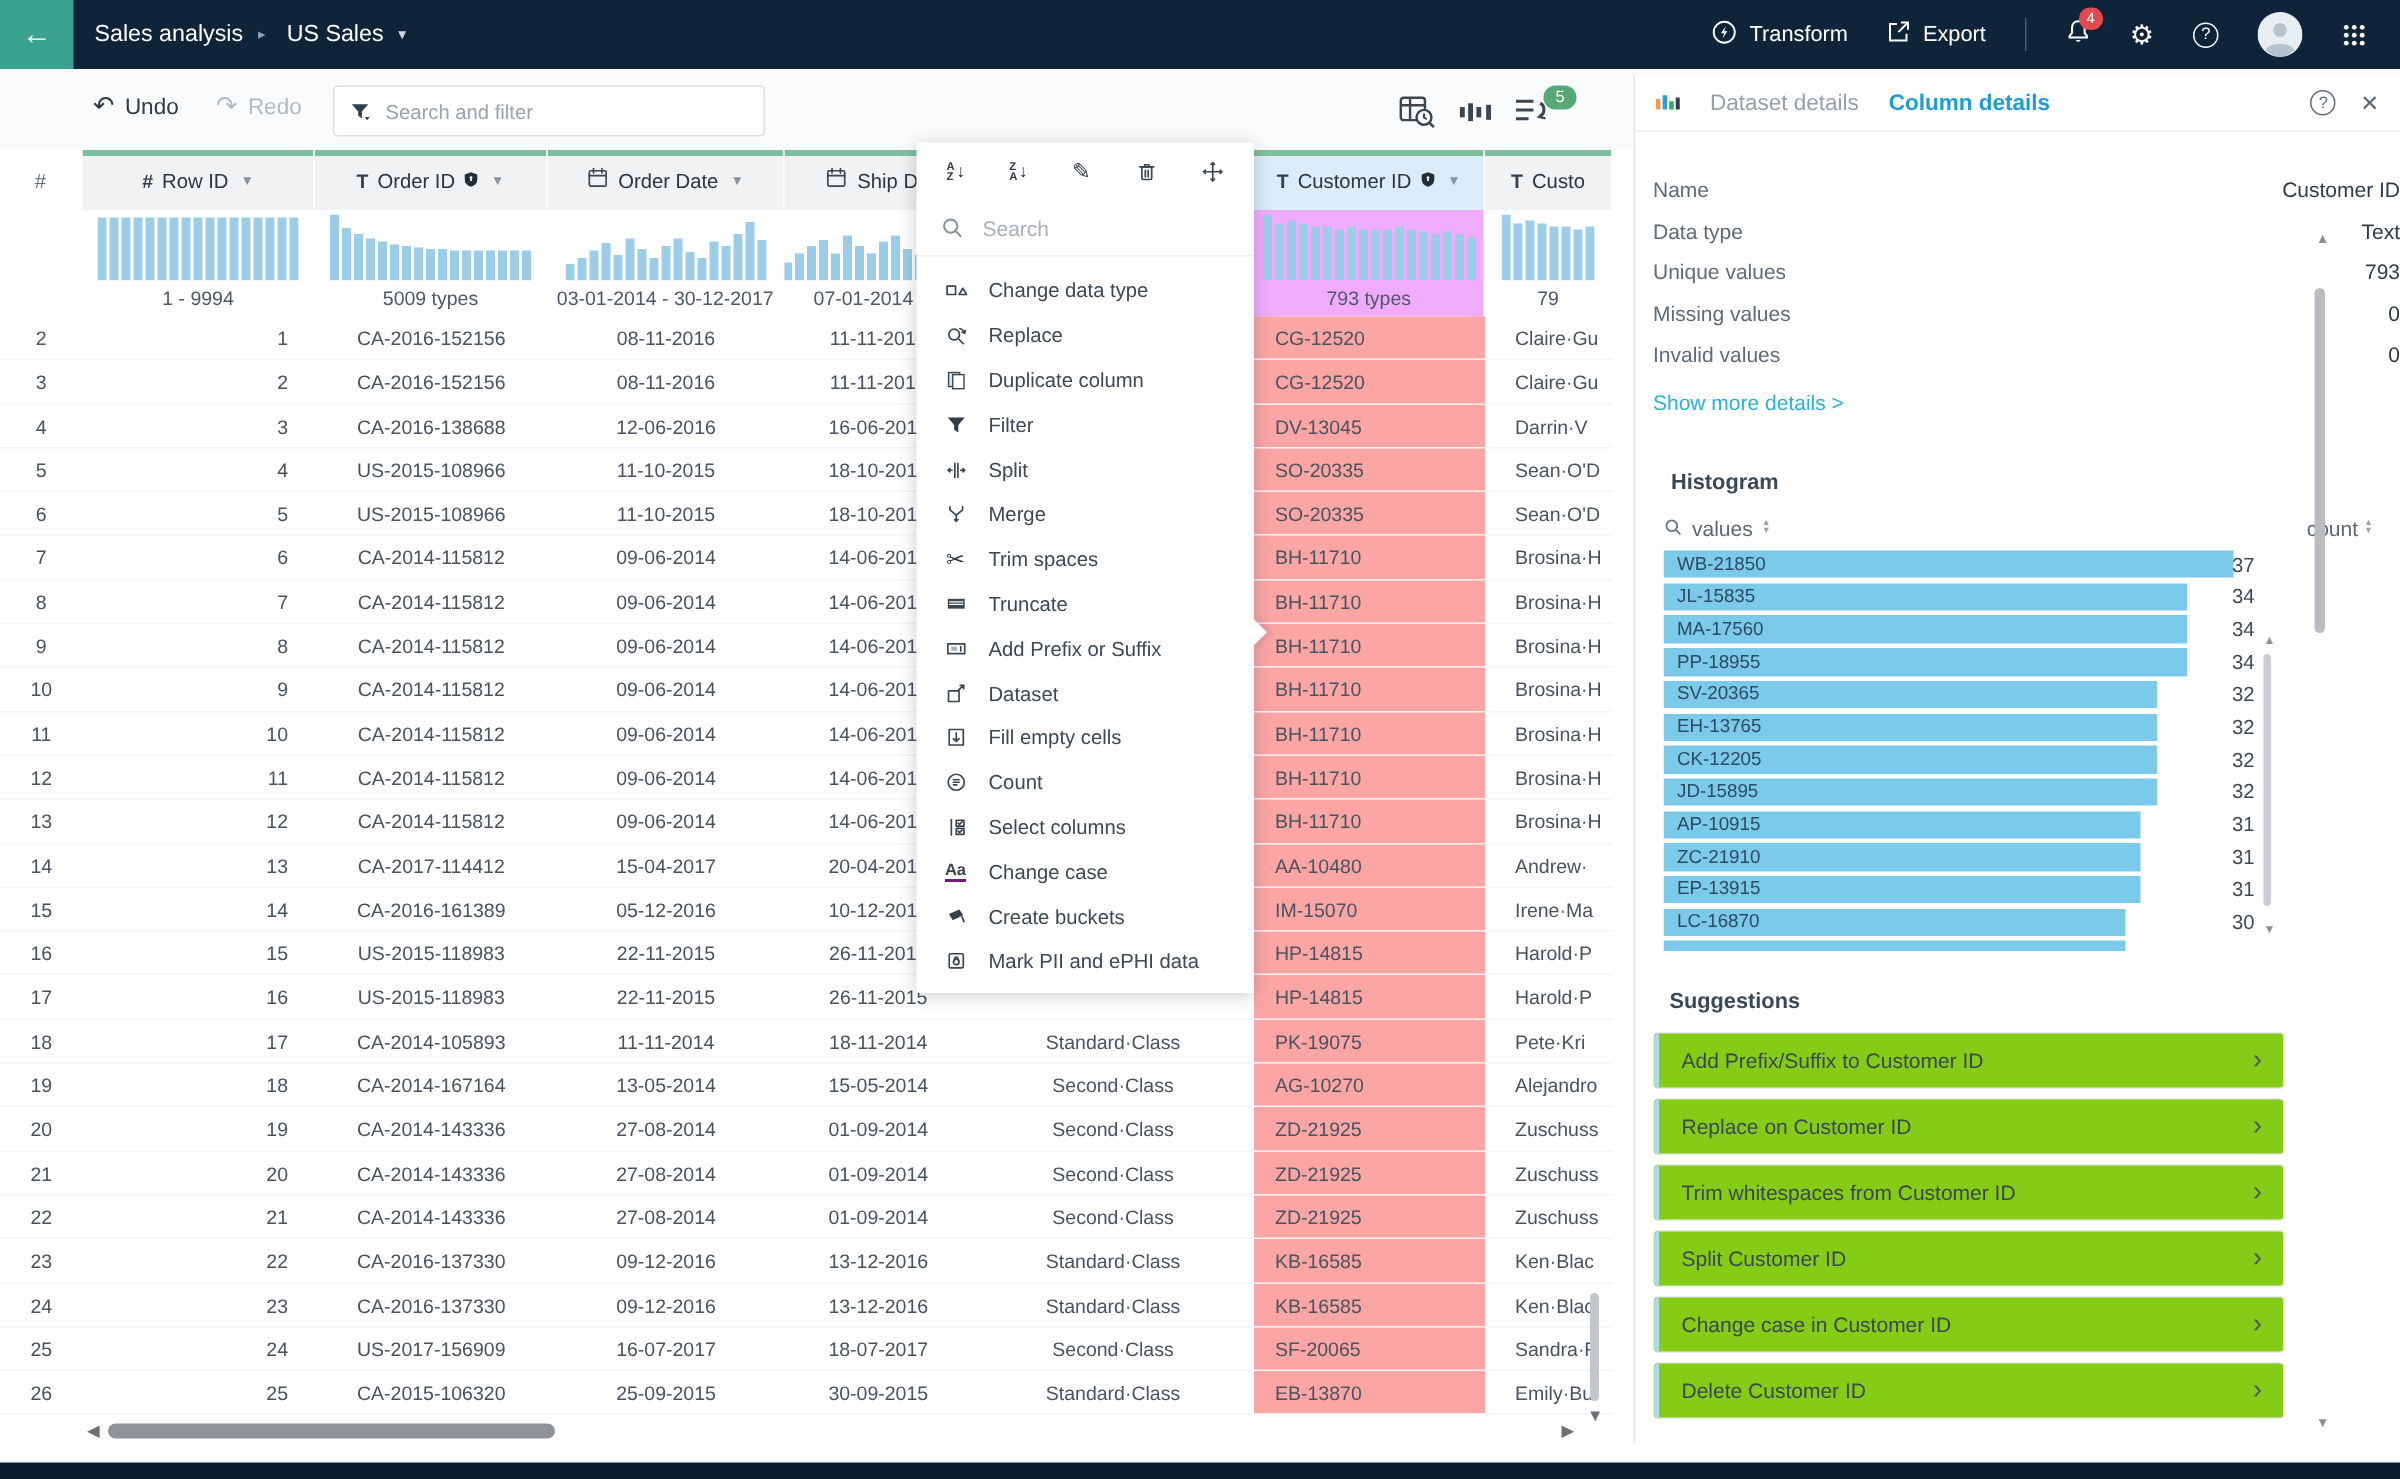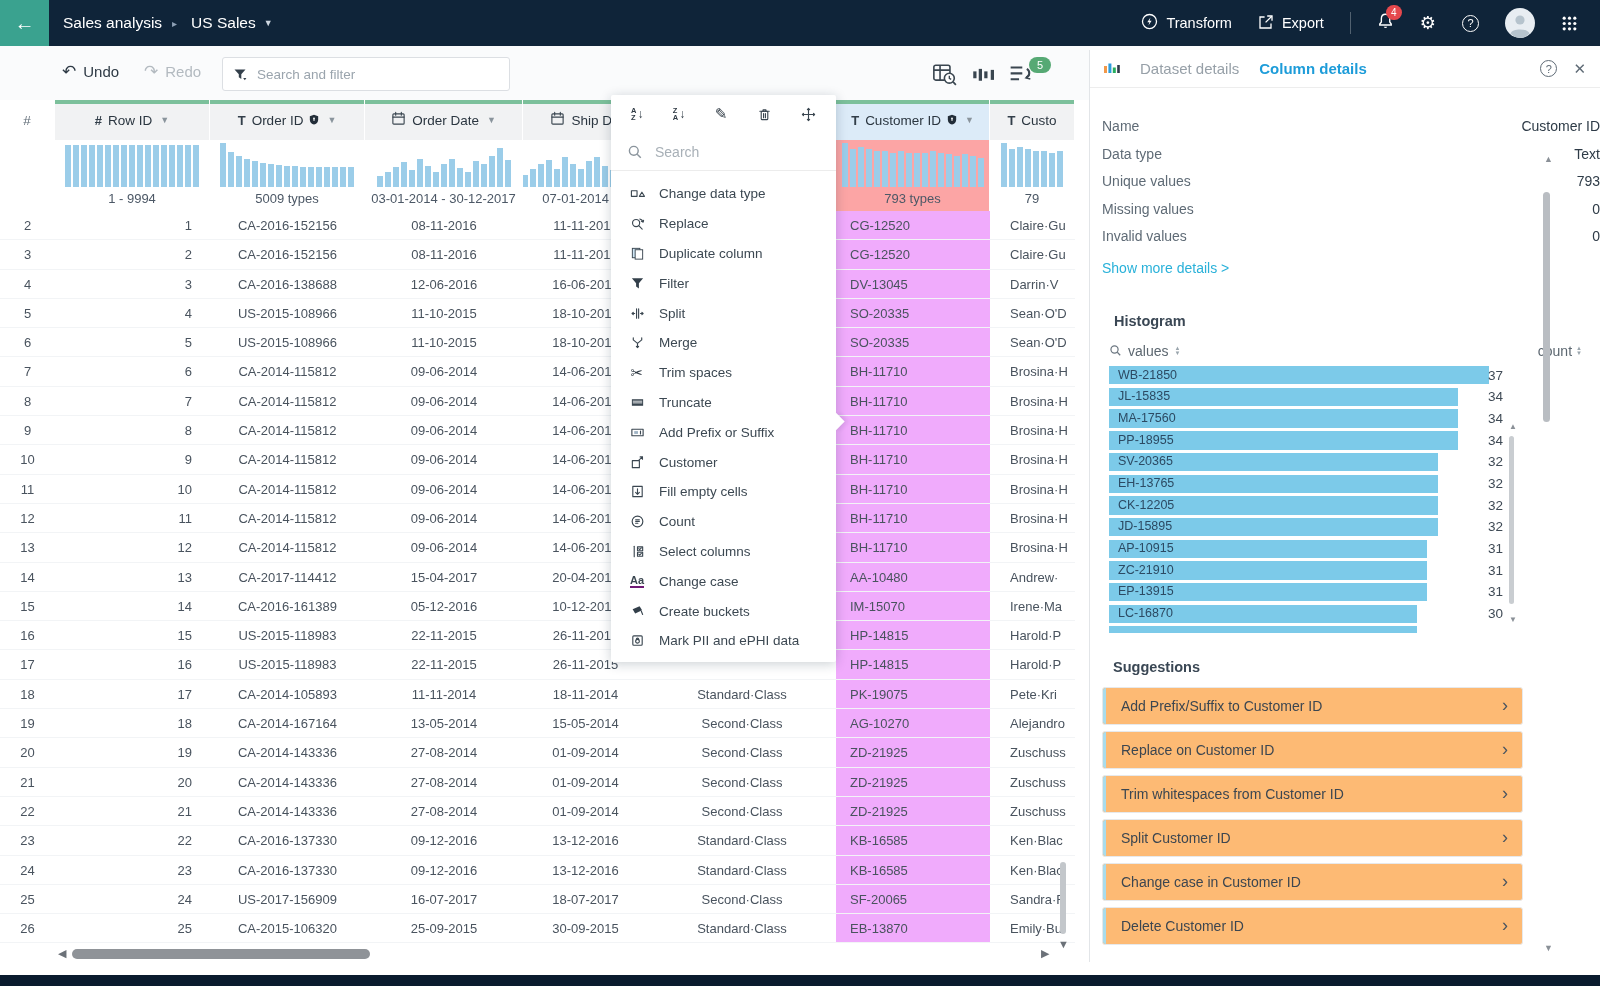--- a/index.html
+++ b/index.html
@@ -46,32 +46,32 @@
     display:flex; align-items:center; justify-content:center; gap:6px; font-size:13.5px;
     color:#2b3640; overflow:hidden; cursor:pointer; }
   .hcell::before { content:""; position:absolute; left:0; right:0; top:0; height:4px; background:#7cc09b; }
   .hcell.noband { background:transparent; }
   .hcell.noband::before { display:none; }
   .hcell .ticon { font-size:13px; color:#333f4a; font-weight:bold; }
   .hcell .hdr-caret { color:#8a949c; font-size:9px; margin-left:2px; }
   .hcell.selcol { background:#dcebf8; }
   .histcell { height:71px; background:#fff; margin-right:1px; display:flex; flex-direction:column;
     align-items:center; justify-content:flex-end; padding-bottom:5px; gap:4px; overflow:hidden; cursor:pointer; }
-  .histcell.selcol { background:#fca5a5; }
+  .histcell.selcol { background:#f0abfc; }
   .bars { display:flex; align-items:flex-end; gap:2px; height:44px; overflow:hidden; }
   .bars i { display:block; width:6px; background:#9bcde9; }
   .rangelbl { font-size:13px; color:#4c5866; white-space:nowrap; }
   .trow { height:29.3px; border-bottom:1px solid #f2f4f6; }
   .trow > div { font-size:13px; color:#49535e; line-height:29.3px; white-space:nowrap; overflow:hidden; }
   .c-idx { text-align:center; color:#5a646e; }
   .c-right { text-align:right; padding-right:18px; }
   .c-center { text-align:center; }
   .c-left { padding-left:14px; }
   .c-left2 { padding-left:20px; }
-  .cell-hl { background:#f0abfc; }
+  .cell-hl { background:#fca5a5; }
   
   #hscroll-left,#hscroll-right { position:absolute; font-size:11px; color:#6b7178; top:947px; cursor:pointer; }
   #hscroll-thumb { position:absolute; left:72px; top:949px; width:298px; height:10px; background:#8f9398;
     border-radius:5px; cursor:pointer; }
   #vscroll-thumb { position:absolute; left:1060px; top:862px; width:6px; height:72px; background:#c3c7cb;
     border-radius:3px; cursor:pointer; }
   #vscroll-down { position:absolute; left:1058px; top:938px; font-size:11px; color:#6b7178; cursor:pointer; }
   
   #menu { position:absolute; left:611px; top:95px; width:225px; background:#fff; z-index:20;
     box-shadow:0 2px 12px rgba(20,40,60,.22); border-radius:2px; padding-bottom:6px; }
@@ -118,21 +118,21 @@
   #hist-list { position:relative; margin:2px 14px 0 19px; height:268px; overflow:hidden; width:396px; }
   .hist-row { position:relative; height:21.7px; cursor:pointer; }
   .hist-bar { position:absolute; left:0; top:1.6px; height:18.4px; background:#7ccae9; }
   .hist-val { position:absolute; left:9px; top:0; line-height:21.7px; font-size:12.5px; color:#2c4a63; }
   .hist-cnt { position:absolute; right:2px; top:0; line-height:21.7px; font-size:13.5px; color:#3f4a55; }
   #ilist-scroll-up { position:absolute; left:419px; top:372px; font-size:8px; color:#8a9097; }
   #ilist-thumb { position:absolute; left:419px; top:386px; width:5px; height:168px; background:#c9cdd1; border-radius:3px; }
   #ilist-scroll-dn { position:absolute; left:419px; top:565px; font-size:8px; color:#8a9097; }
   #sugg-title { font-size:14.5px; font-weight:bold; color:#3a4754; margin:26px 0 0 23px; }
   #sugg-list { margin:12px 0 0 12px; width:421px; display:flex; flex-direction:column; gap:6px; }
-  .sugg { position:relative; height:38px; border:1px solid #e7e9eb; border-radius:3px; background:#fdba74;
+  .sugg { position:relative; height:38px; border:1px solid #e7e9eb; border-radius:3px; background:#84cc16;
     display:flex; align-items:center; padding-left:18px; font-size:14px; color:#3c4650; cursor:pointer; }
   .sugg::before { content:""; position:absolute; left:0; top:0; bottom:0; width:3px; background:#a9dcec;
     border-radius:3px 0 0 3px; }
   .sugg .chev { margin-left:auto; margin-right:14px; font-size:18px; color:#4a5560; }
   #panel-scroll-up { position:absolute; left:454px; top:104px; font-size:9px; color:#8a9097; }
   #panel-thumb { position:absolute; left:453px; top:142px; width:7px; height:230px; background:#b9bdc2; border-radius:4px; }
   #panel-scroll-dn { position:absolute; left:454px; top:893px; font-size:9px; color:#8a9097; }
   
   #bottom-strip { position:absolute; left:0; bottom:0; width:1600px; height:11px; background:#0a1b2e; z-index:50; }
 </style>
@@ -850,21 +850,21 @@
       </div>
       <div class="mitem">
         <span class="mic">
           <svg viewBox="0 0 16 16" width="15" height="15">
             <g fill="none" stroke="#3a4650" stroke-width="1.2" stroke-linecap="round" stroke-linejoin="round">
               <rect x="2.5" y="6" width="7.5" height="7.5"></rect>
               <path d="M9.5 5.5L13.3 2M13.3 2h-2.5M13.3 2v2.5"></path>
             </g>
           </svg>
         </span>
-        <span>Customer</span>
+        <span>Dataset</span>
       </div>
       <div class="mitem">
         <span class="mic">
           <svg viewBox="0 0 16 16" width="15" height="15">
             <g fill="none" stroke="#3a4650" stroke-width="1.2" stroke-linecap="round" stroke-linejoin="round">
               <rect x="3" y="2.5" width="10" height="11"></rect>
               <path d="M8 5v6M8 11l-2-2M8 11l2-2"></path>
             </g>
           </svg>
         </span>

